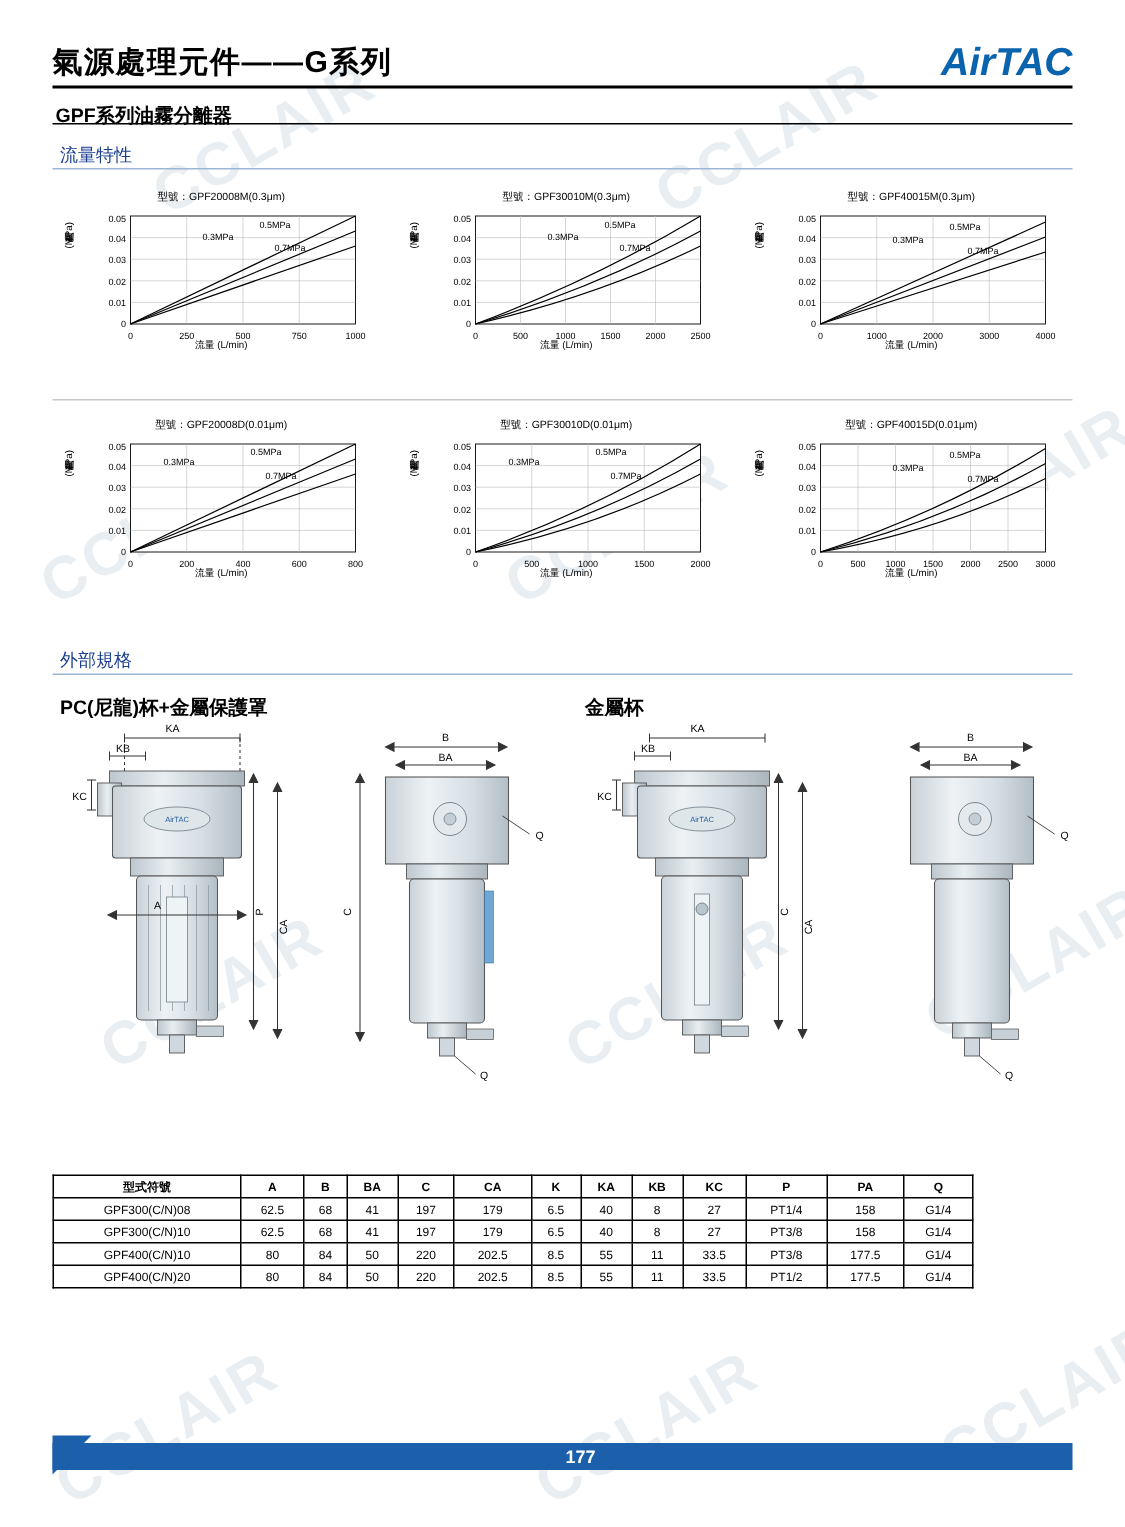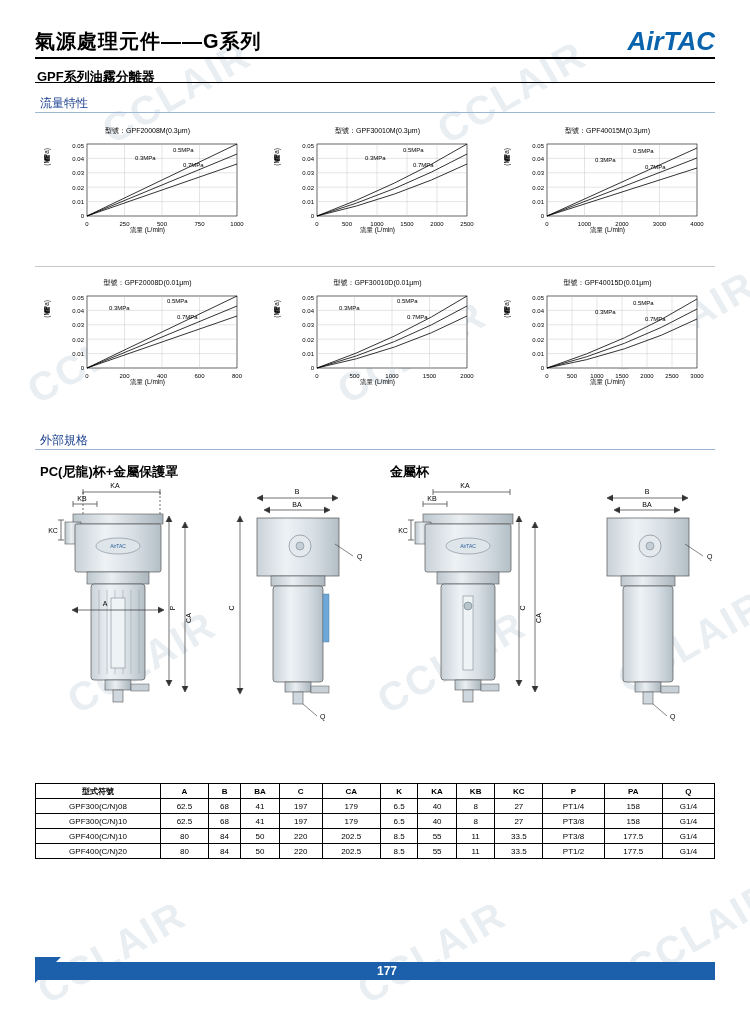--- a/index.html
+++ b/index.html
@@ -40,21 +40,21 @@
   .axtxt{font-size:6px;font-family:"Liberation Sans",sans-serif;}
   .curvelab{font-size:6px;font-family:"Liberation Sans",sans-serif;}
 
   
   .draw-cap{position:absolute;font-size:13px;font-weight:bold;text-align:right;}
   .draw-box{position:absolute;}
   .dimtxt{font-size:7px;font-family:"Liberation Sans",sans-serif;}
 
   
   table.spec{position:absolute;left:35px;top:783px;border-collapse:collapse;
-             font-size:8px;width:680px;border-radius:20px;}
+             font-size:8px;width:614px;border-radius:20px;}
   table.spec th,table.spec td{border:1px solid #000;text-align:center;height:14px;
              padding:0 2px;font-weight:normal;}
   table.spec th{font-weight:bold;background:#fff;}
   table.spec td:first-child,table.spec th:first-child{text-align:center;}
   .foot-blue{position:absolute;left:35px;top:962px;width:680px;height:18px;background:#1c5fab;}
   .foot-num{position:absolute;left:12px;top:962px;width:750px;text-align:center;
             font-size:12px;font-weight:bold;color:#fff;line-height:18px;}
   .foot-tri{position:absolute;left:35px;top:957px;width:0;height:0;
             border-left:26px solid #1c5fab;border-bottom:26px solid transparent;}
 </style>

